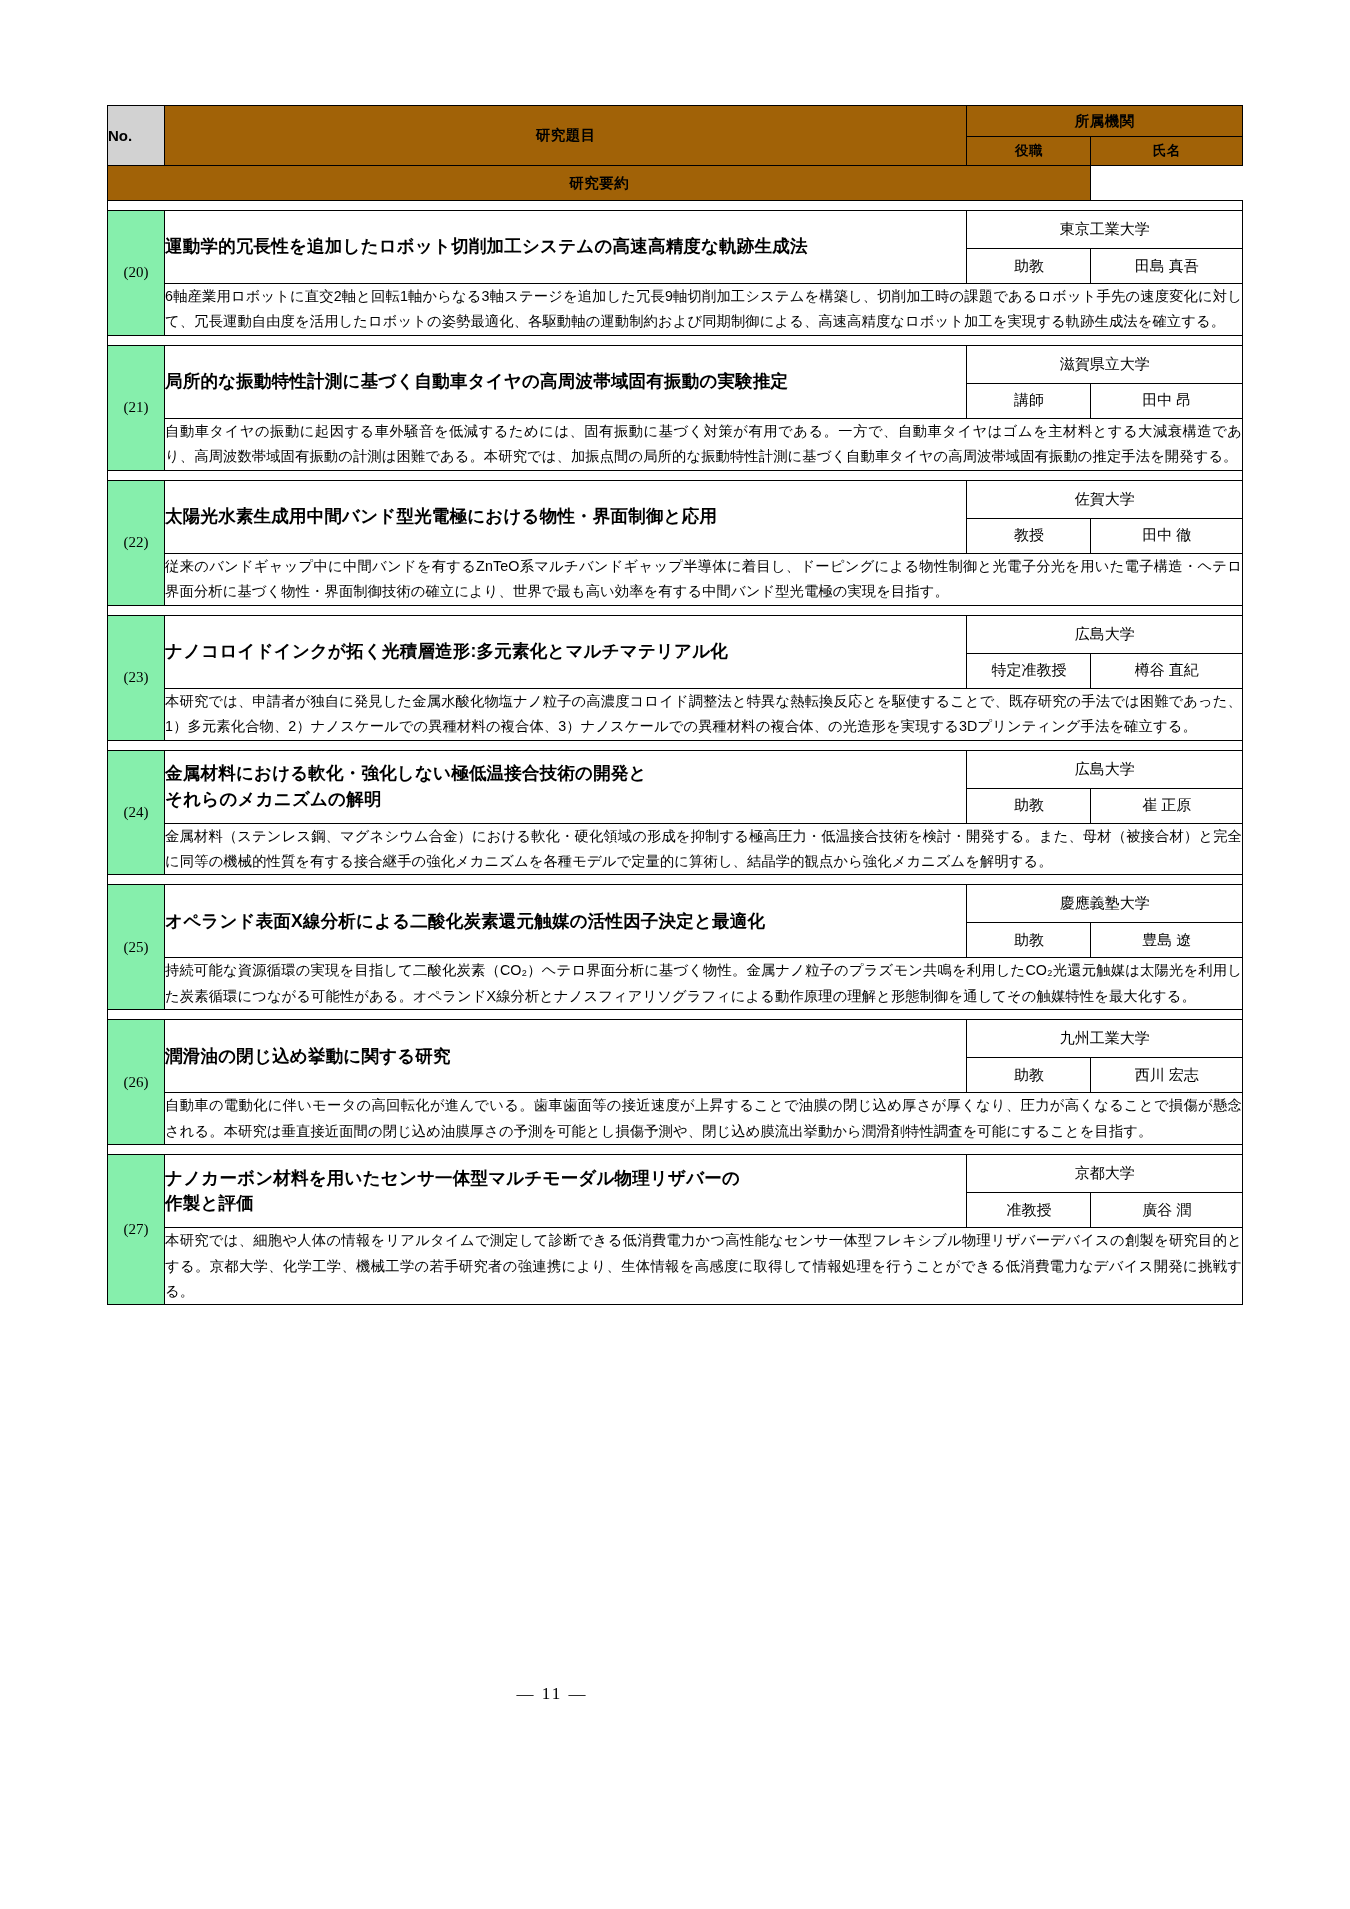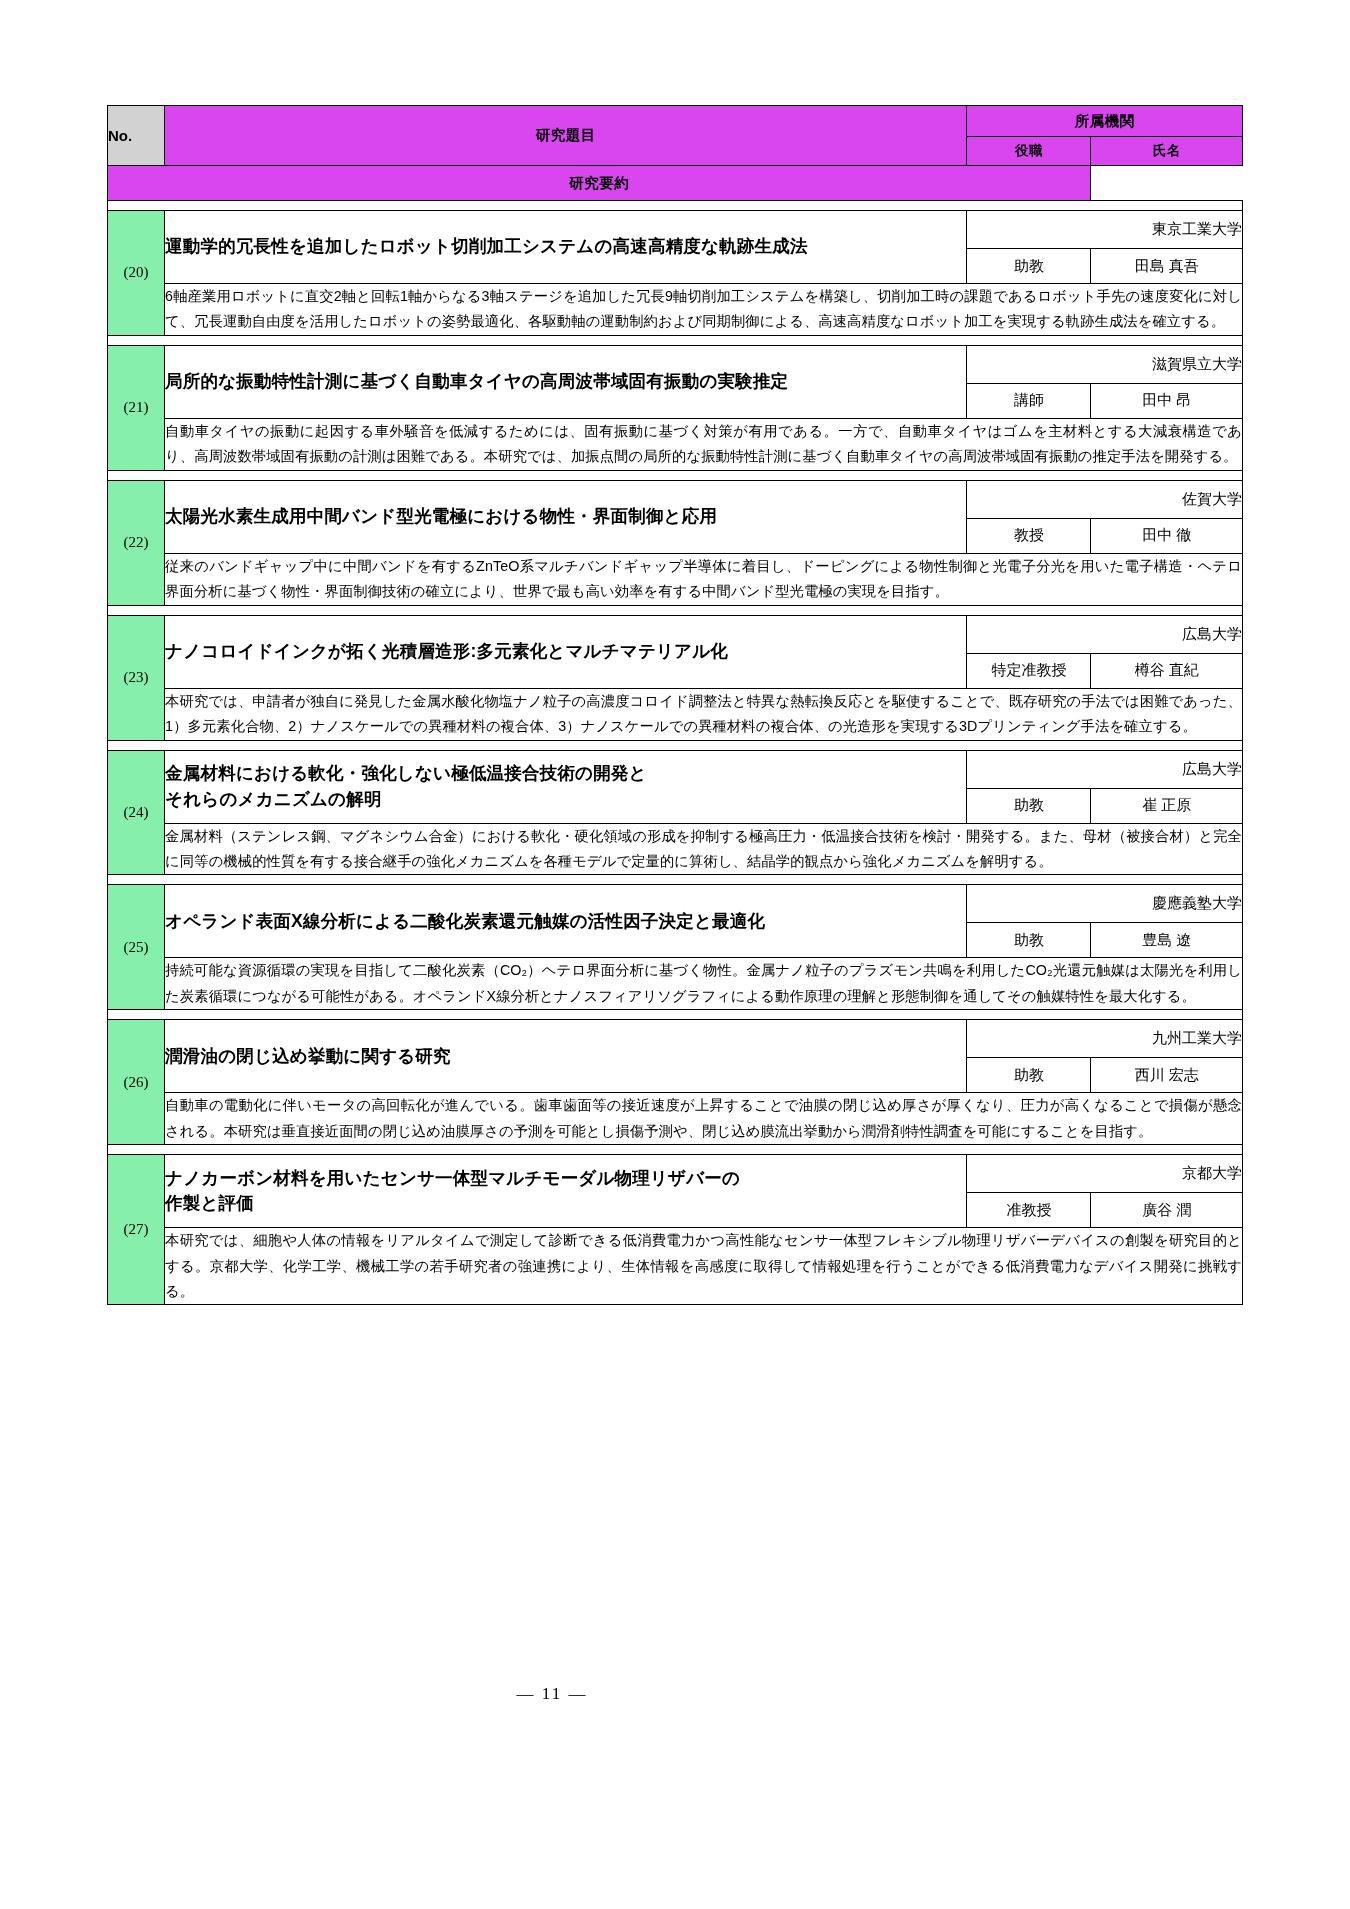--- a/index.html
+++ b/index.html
@@ -35,21 +35,21 @@
     padding: 0;
   }
   
   .col-no      { width: 46px; }
   .col-title   { width: 646px; }
   .col-post    { width: 100px; }
   .col-name    { width: 122px; }
 
   
   .hdr-cell {
-    background: #d946ef;
+    background: #a16207;
     text-align: center;
     font-size: 14.5px;
     font-weight: bold;
     letter-spacing: .5px;
   }
   .hdr-no {
     background: #d2d2d2;
     font-size: 15px;
     font-weight: bold;
   }
@@ -78,21 +78,21 @@
     font-family: "Liberation Serif", "DejaVu Serif", serif;
   }
   .title-cell {
     padding: 9px 14px 9px 16px;
     font-size: 17.5px;
     font-weight: bold;
     line-height: 1.45;
     letter-spacing: .2px;
   }
   .org-cell {
-    text-align: right;
+    text-align: center;
     font-size: 15px;
     height: 37px;
   }
   .post-cell, .name-cell {
     text-align: center;
     font-size: 15px;
     height: 34px;
     margin-top: 32px;
   }
   .abstract-cell {

